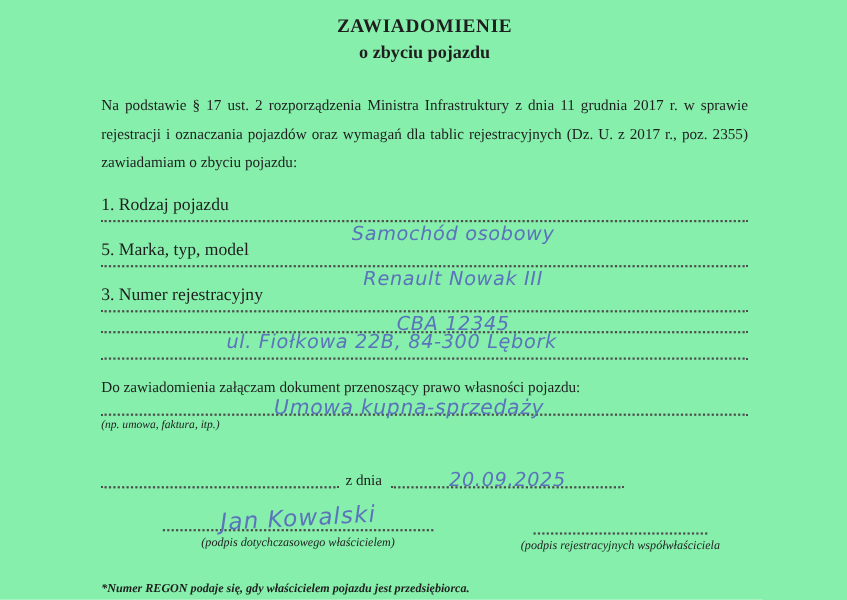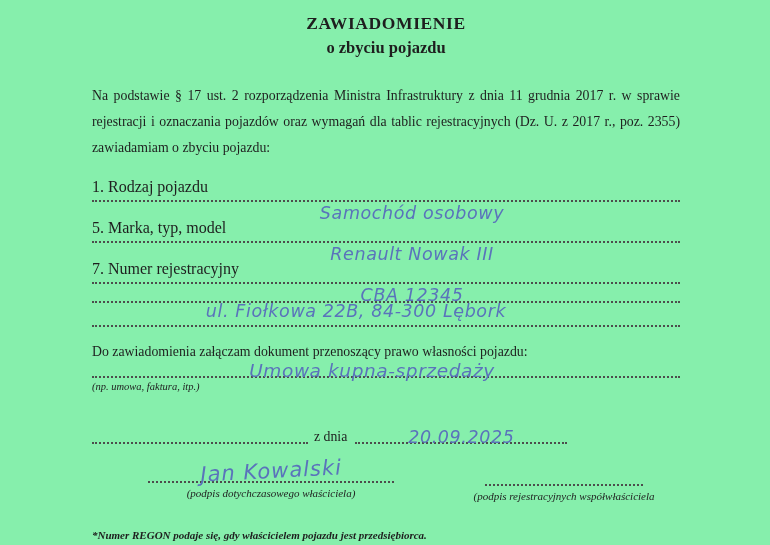--- a/index.html
+++ b/index.html
@@ -169,21 +169,21 @@
     <div class="field">
       <div class="field-row">
         <span class="field-label">5. Marka, typ, model</span>
         <span class="hand field-value">Renault Nowak III</span>
       </div>
       <div class="dotline"></div>
     </div>
 
     <div class="field">
       <div class="field-row">
-        <span class="field-label">7. Numer rejestracyjny</span>
+        <span class="field-label">3. Numer rejestracyjny</span>
         <span class="hand field-value">CBA 12345</span>
       </div>
       <div class="dotline"></div>
     </div>
 
     <div class="field">
       <div class="dotline"></div>
       <div class="second-line-row">
         <span class="hand field-value2">ul. Fiołkowa 22B, 84-300 Lębork</span>
       </div>
@@ -206,21 +206,21 @@
         <span class="hand date-value">20.09.2025</span>
         <div class="dotline"></div>
       </div>
     </div>
   </div>
 
   <div class="sig-row">
     <div class="sig-col-left">
       <div class="hand signature-hand">Jan Kowalski</div>
       <div class="dotline"></div>
-      <div class="caption">(podpis dotychczasowego właściciela)</div>
+      <div class="caption">(podpis dotychczasowego właścicielem)</div>
     </div>
     <div class="sig-col-right">
       <div class="dotline"></div>
       <div class="caption">(podpis rejestracyjnych współwłaściciela</div>
     </div>
   </div>
 
   <div class="footnotes">
     <div>*Numer REGON podaje się, gdy właścicielem pojazdu jest przedsiębiorca.</div>
 

